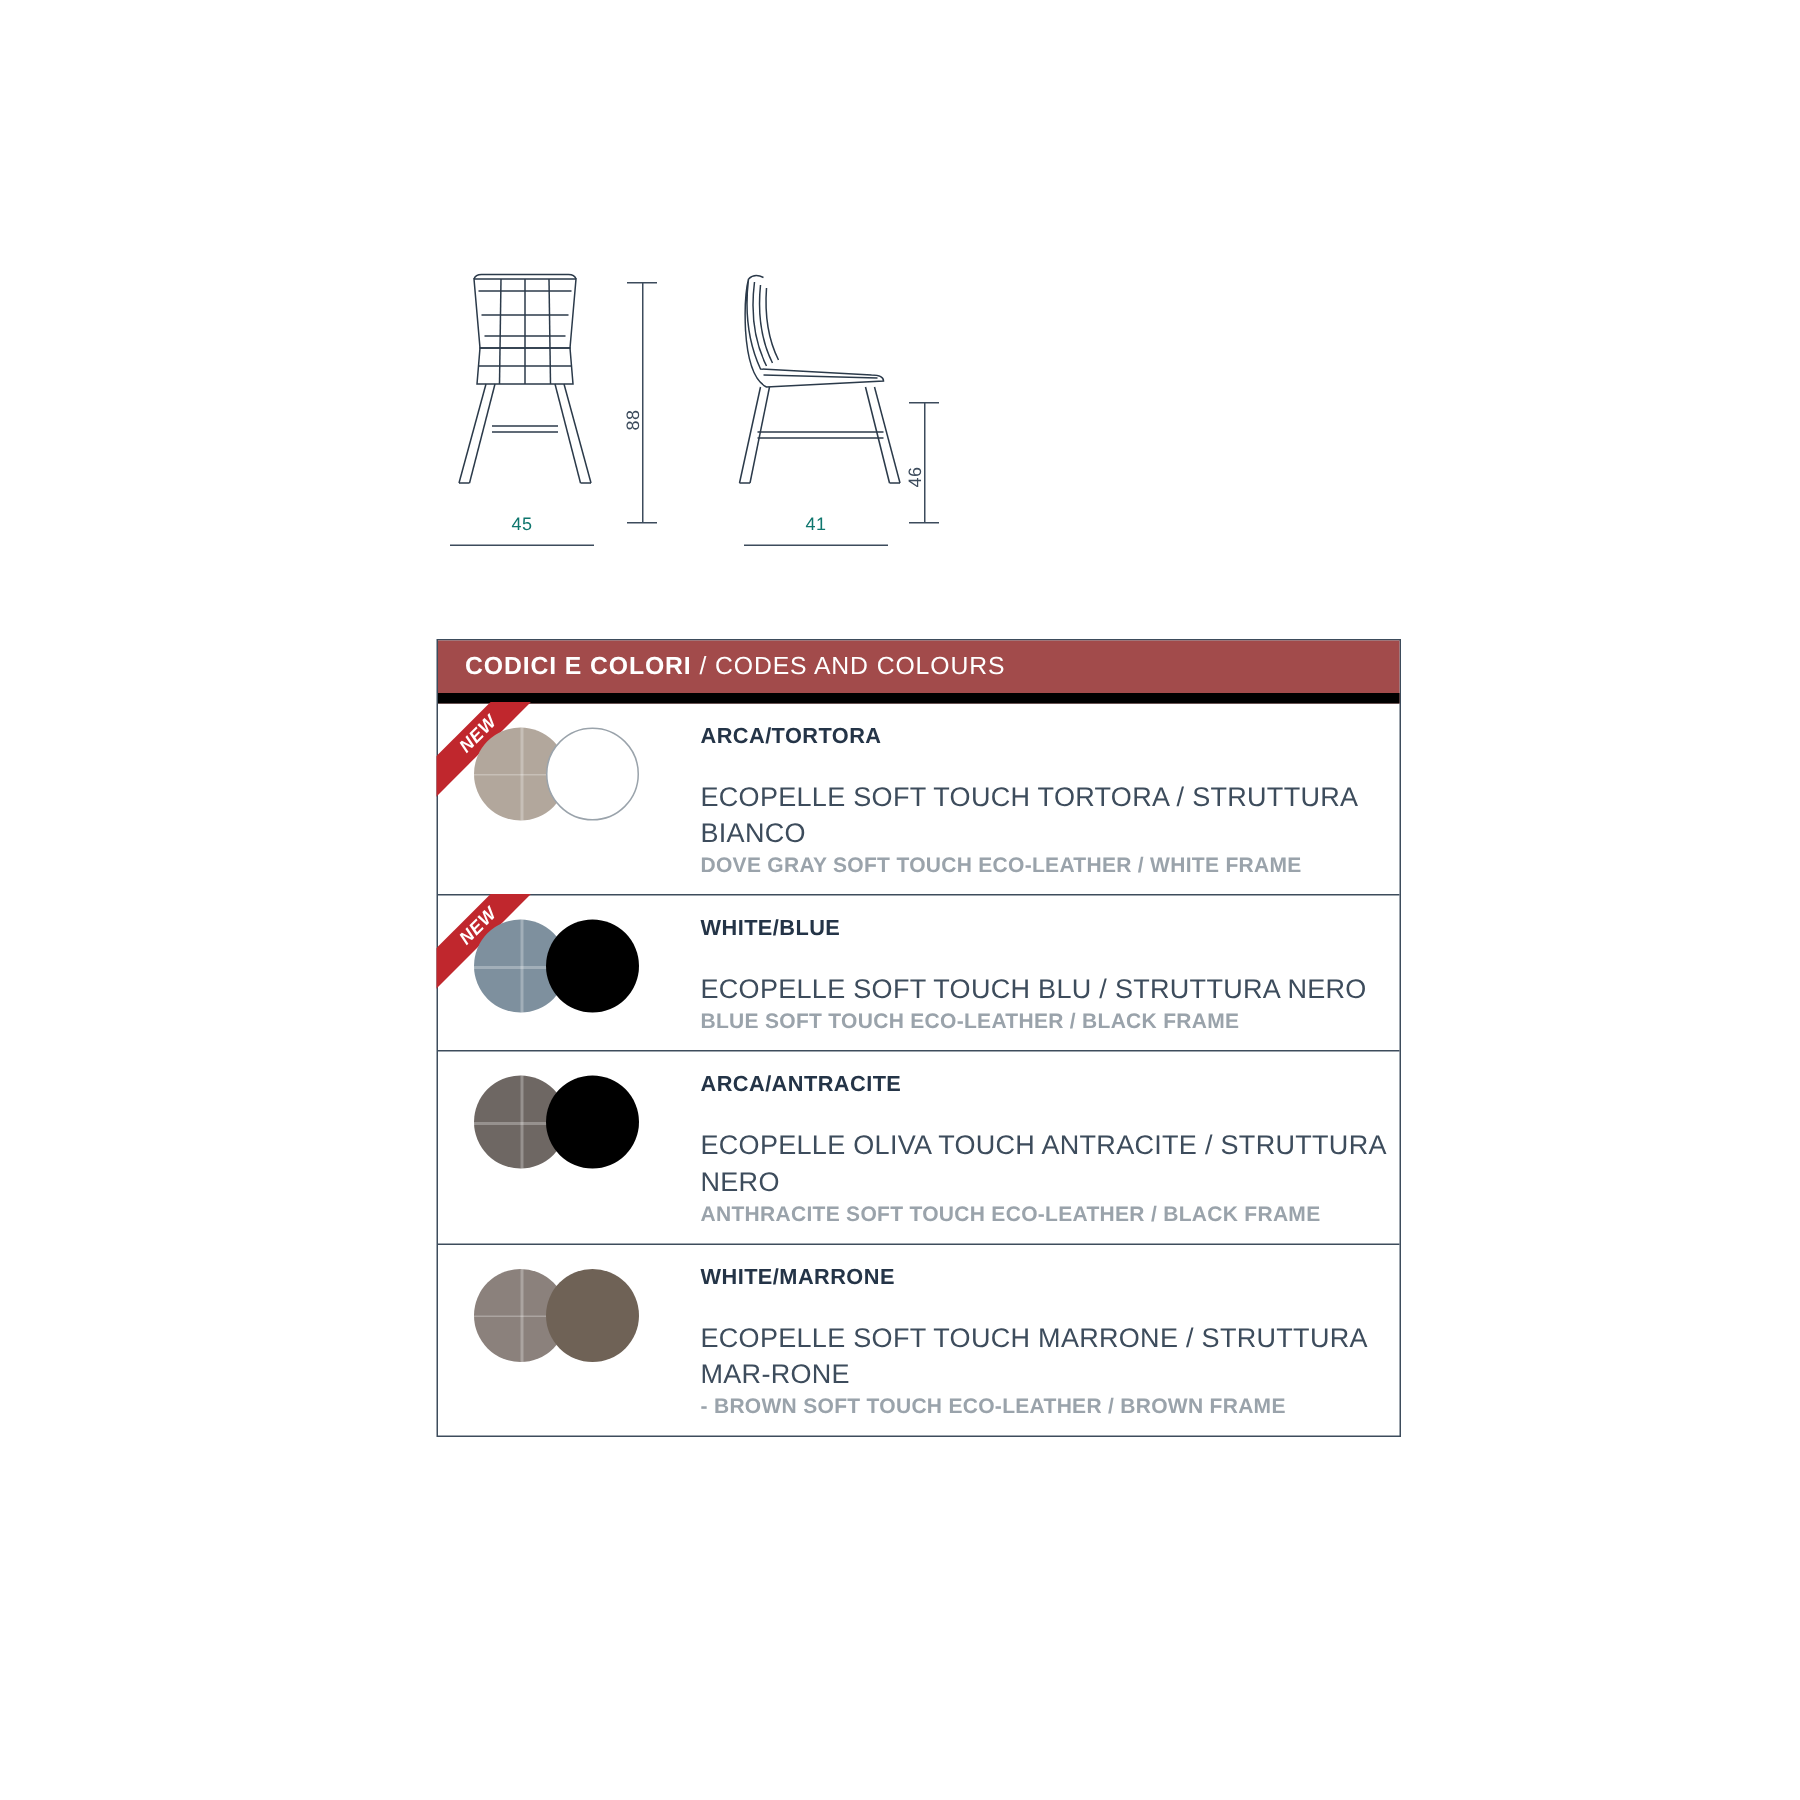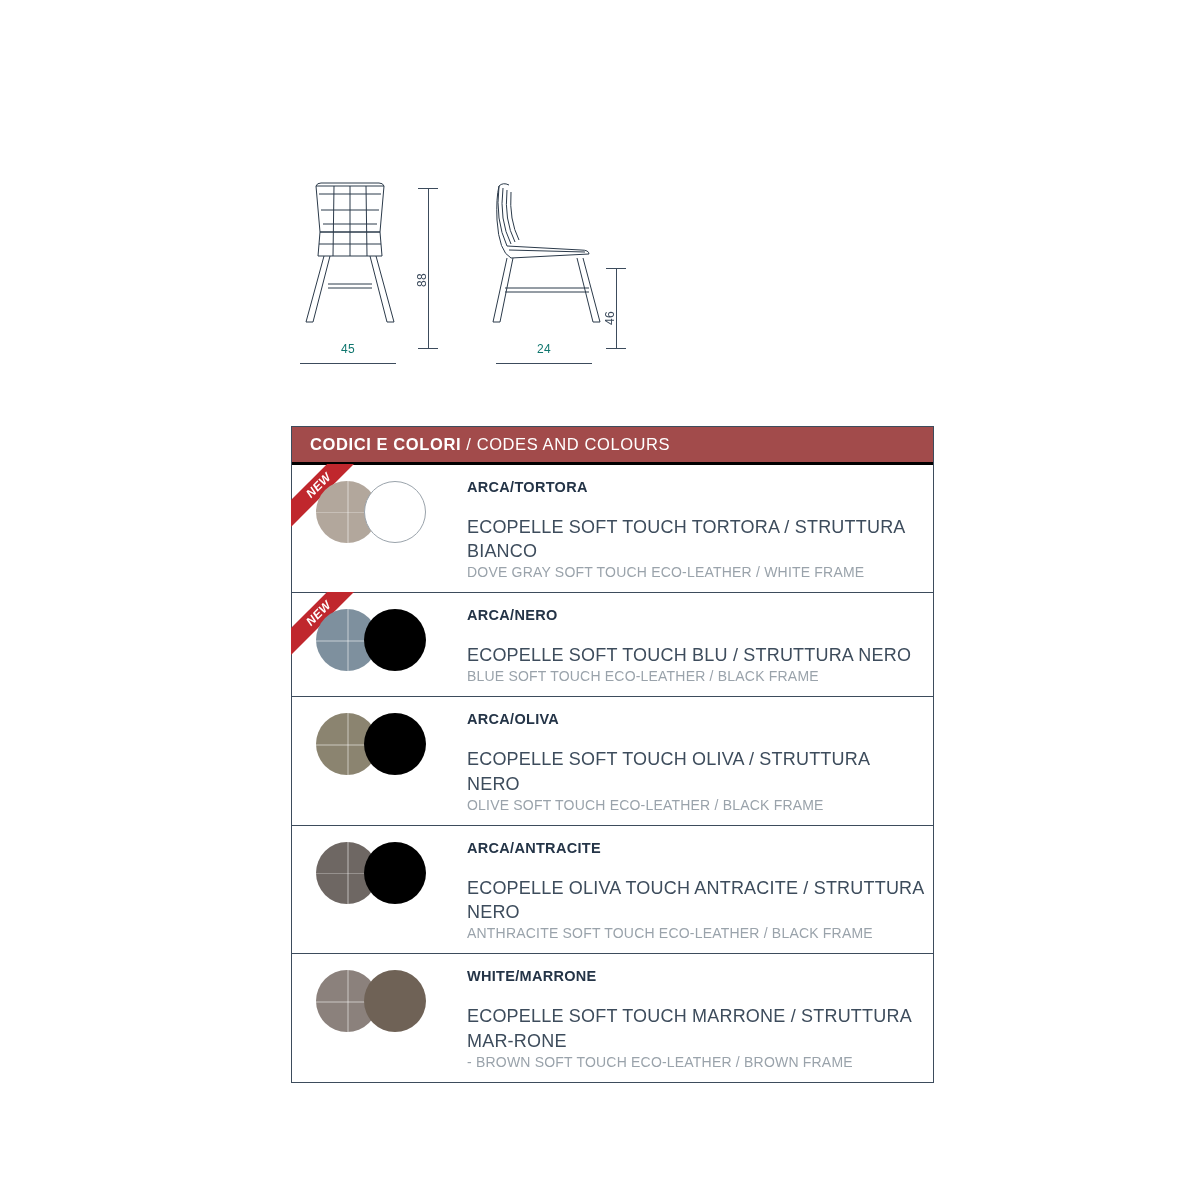--- a/index.html
+++ b/index.html
@@ -68,21 +68,21 @@
     box-sizing: border-box;
     background: #fff;
   }
   .codes-header {
     background: #a24b4b;
     color: #ffffff;
     font-size: 16.5px;
     letter-spacing: 0.6px;
     padding: 7px 0 7px 18px;
     line-height: 1.25;
-    border-bottom: 3px solid #000000;
+    border-bottom: 7px solid #000000;
   }
   .codes-header .it { font-weight: bold; }
   .codes-header .en { font-weight: normal; }
 
   .code-row {
     display: flex;
     align-items: flex-start;
     border-bottom: 1px solid #3d4c5c;
     min-height: 96px;
     position: relative;
@@ -166,20 +166,21 @@
     font-size: 18px;
     color: #3d4c5c;
     letter-spacing: 0.2px;
     line-height: 1.35;
   }
   .desc-en {
     font-size: 14px;
     color: #9aa3ab;
     letter-spacing: 0.2px;
     line-height: 1.35;
+    font-weight: bold;
   }
 </style>
 </head>
 <body>
 
 <div class="drawings">
 
   <div class="draw-figure fig-front">
     <svg width="120" height="160" viewBox="0 0 120 160">
       <g fill="none" stroke="#2b3a4a" stroke-width="1">
@@ -242,21 +243,21 @@
 
   <div class="dim-line-h" style="left:10px; top:183px; width:96px;"></div>
   <div class="dim-label-h" style="left:10px; top:162px; width:96px;">45</div>
 
   <div class="dim-line-v" style="left:326px; top:88px; height:80px;"></div>
   <div class="dim-line-h" style="left:316px; top:88px; width:20px;"></div>
   <div class="dim-line-h" style="left:316px; top:168px; width:20px;"></div>
   <div class="dim-label-v" style="left:300px; top:118px; width:40px;">46</div>
 
   <div class="dim-line-h" style="left:206px; top:183px; width:96px;"></div>
-  <div class="dim-label-h" style="left:206px; top:162px; width:96px;">24</div>
+  <div class="dim-label-h" style="left:206px; top:162px; width:96px;">41</div>
 </div>
 
 <div class="codes-table">
 
   <div class="codes-header">
     <span class="it">CODICI E COLORI</span><span class="en"> / </span><span class="en">CODES AND COLOURS</span>
   </div>
 
   <div class="code-row">
     <div class="new-badge">
@@ -275,37 +276,26 @@
 
   <div class="code-row">
     <div class="new-badge">
       <div class="ribbon">NEW</div>
     </div>
     <div class="swatch-cell">
       <div class="swatch fabric" style="background:#7e909e"></div>
       <div class="swatch frame" style="background:#000000"></div>
     </div>
     <div class="text-cell">
-      <div class="code-name">ARCA/NERO</div>
+      <div class="code-name">WHITE/BLUE</div>
       <div class="desc-it">ECOPELLE SOFT TOUCH BLU / STRUTTURA NERO</div>
       <div class="desc-en">BLUE SOFT TOUCH ECO-LEATHER / BLACK FRAME</div>
     </div>
   </div>
 
-  <div class="code-row">
-    <div class="swatch-cell">
-      <div class="swatch fabric" style="background:#8b8470"></div>
-      <div class="swatch frame" style="background:#000000"></div>
-    </div>
-    <div class="text-cell">
-      <div class="code-name">ARCA/OLIVA</div>
-      <div class="desc-it">ECOPELLE SOFT TOUCH OLIVA / STRUTTURA NERO</div>
-      <div class="desc-en">OLIVE SOFT TOUCH ECO-LEATHER / BLACK FRAME</div>
-    </div>
-  </div>
 
   <div class="code-row">
     <div class="swatch-cell">
       <div class="swatch fabric" style="background:#6e6763"></div>
       <div class="swatch frame" style="background:#000000"></div>
     </div>
     <div class="text-cell">
       <div class="code-name">ARCA/ANTRACITE</div>
       <div class="desc-it">ECOPELLE OLIVA TOUCH ANTRACITE / STRUTTURA NERO</div>
       <div class="desc-en">ANTHRACITE SOFT TOUCH ECO-LEATHER / BLACK FRAME</div>

